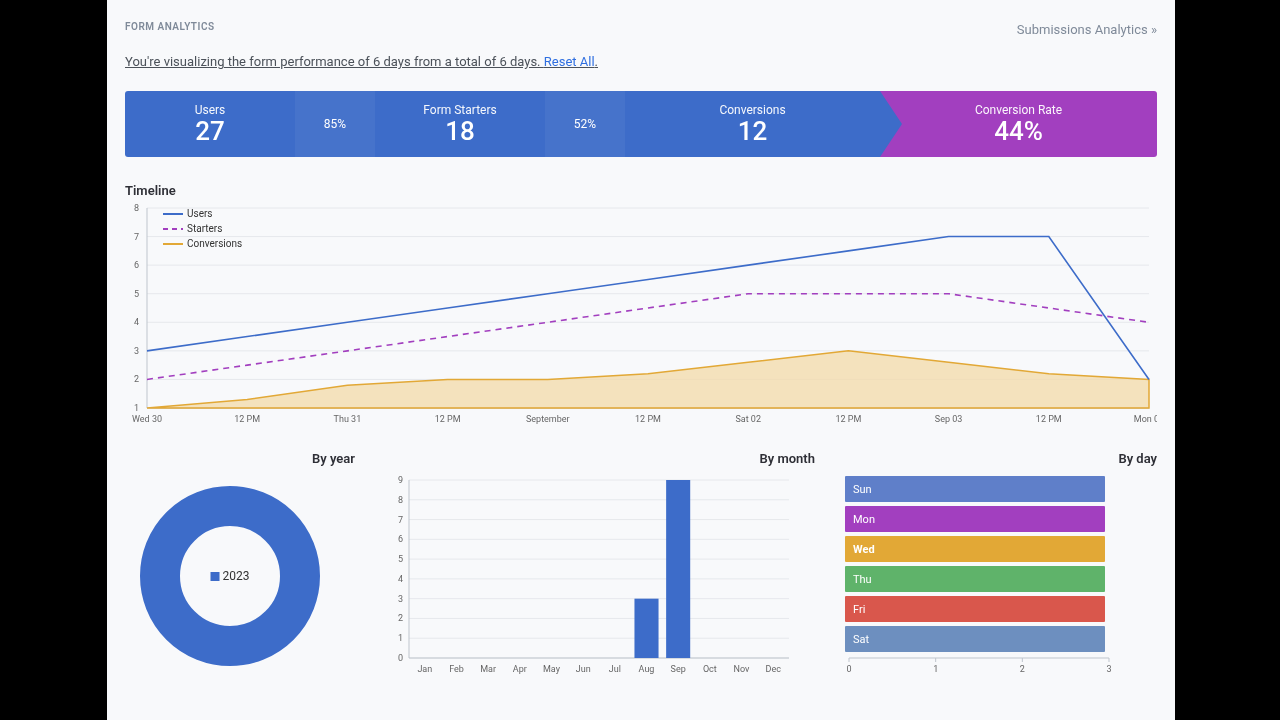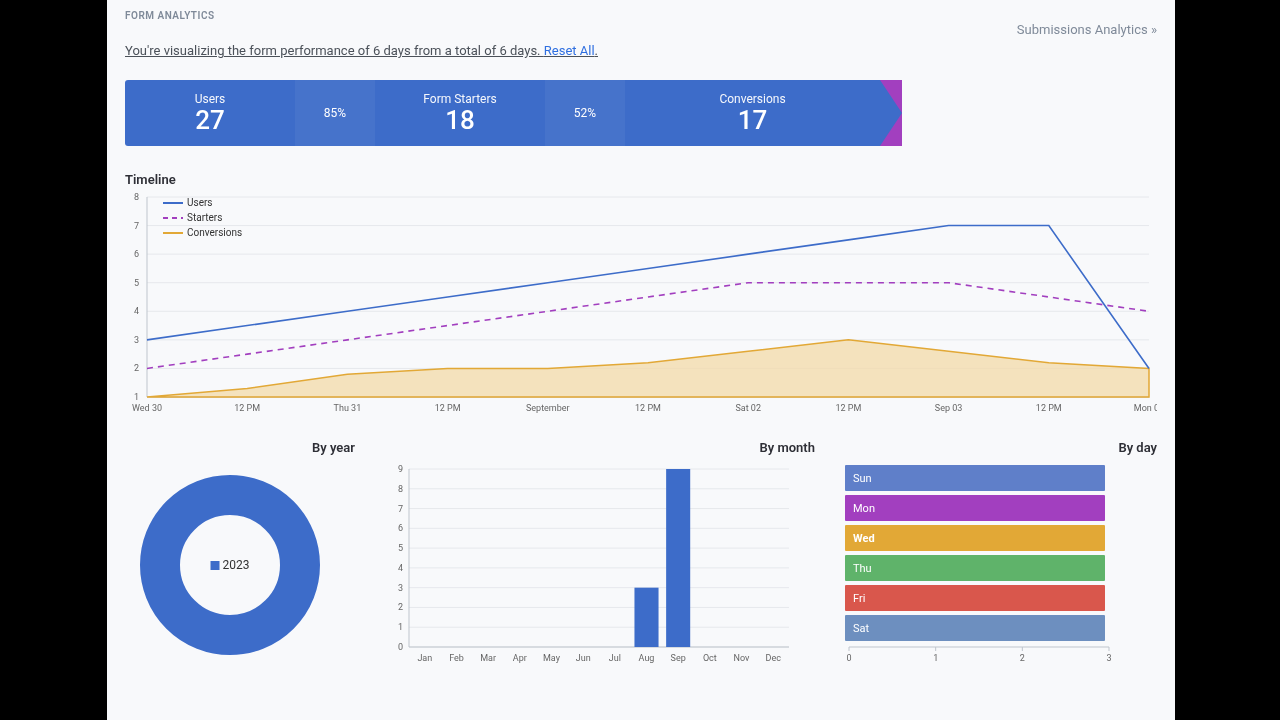--- a/index.html
+++ b/index.html
@@ -10,21 +10,21 @@
     height: 720px;
     overflow: hidden;
     font-size: 13px;
     color: #333;
   }
   .app {
     background: #f8f9fb;
     width: 1068px;
     height: 720px;
     margin-left: 107px;
-    padding: 10px 18px 0 18px;
+    padding: 21px 18px 0 18px;
     position: relative;
   }
   .crumb { font-size: 10px; letter-spacing: .5px; color: #7f8a99; font-weight: 600; }
   .title { font-size: 21px; font-weight: 600; margin-top: 2px; color: #2e2f36; }
   .sub-link { position: absolute; right: 18px; top: 22px; font-size: 13px; color: #7f8a99; }
   .desc { margin-top: 22px; font-size: 13px; color: #4b5159; text-decoration: underline; }
   .desc a { color: #2f6fe0; text-decoration: none; }
 
   
   .funnel {
@@ -83,23 +83,27 @@
       <div class="val">27</div>
     </div>
     <div class="seg seg-blue pct" style="width:80px">85%</div>
     <div class="seg seg-blue" style="width:170px">
       <div class="lbl">Form Starters</div>
       <div class="val">18</div>
     </div>
     <div class="seg seg-blue pct" style="width:80px">52%</div>
     <div class="seg seg-blue" style="width:255px; position:relative">
       <div class="lbl">Conversions</div>
-      <div class="val">17</div>
+      <div class="val">12</div>
       <div class="arrow-mask"></div>
       <div class="arrow"></div>
+    </div>
+    <div class="seg seg-purple" style="flex:1">
+      <div class="lbl">Conversion Rate</div>
+      <div class="val">44%</div>
     </div>
   </div>
 
   <div class="panel-title">Timeline</div>
   <div class="timeline-wrap">
     <svg id="timeline-svg" width="1032" height="222">
         <line x1="22" x2="1024" y1="204" y2="204" stroke="#e6e8ec" stroke-width="1"></line>
         <text x="14" y="207" font-size="9" fill="#666" text-anchor="end">1</text>
         <line x1="22" x2="1024" y1="175.42857142857144" y2="175.42857142857144" stroke="#e6e8ec" stroke-width="1"></line>
         <text x="14" y="178.42857142857144" font-size="9" fill="#666" text-anchor="end">2</text>

